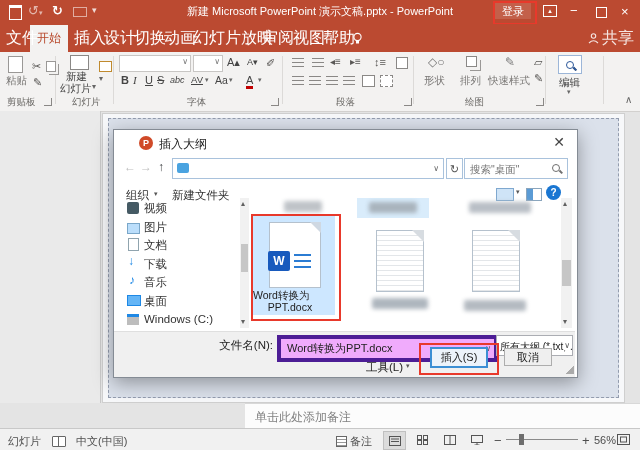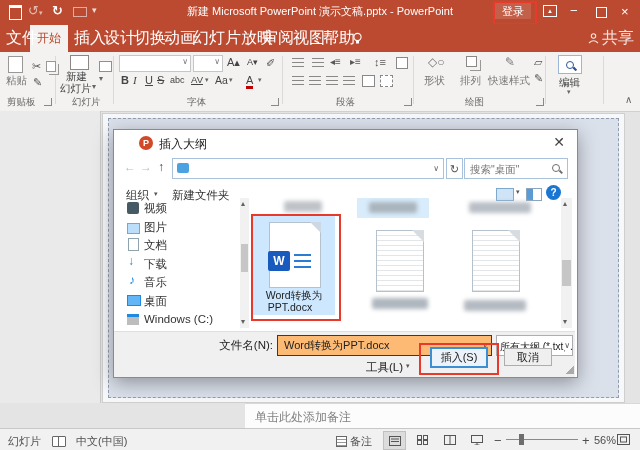--- a/index.html
+++ b/index.html
@@ -132,21 +132,21 @@
     <span class="combo" style="left:193px;top:3px;width:28px;">
         <span class="ar">∨</span>
       </span>
     <span class="ric" style="left:227px;top:4px;font-size:11px;color:#444;">A▴</span>
     <span class="ric" style="left:247px;top:5px;font-size:9px;color:#444;">A▾</span>
     <span class="ric" style="left:266px;top:5px;">✐</span>
     <span class="ric" style="left:121px;top:22px;font-weight:bold;color:#444;">B</span>
     <span class="ric" style="left:133px;top:22px;font-style:italic;font-family:'Liberation Serif',serif;color:#444;">I</span>
     <span class="ric" style="left:145px;top:22px;text-decoration:underline;color:#444;">U</span>
     <span class="ric" style="left:157px;top:22px;text-decoration:line-through;color:#444;">S</span>
-    <span class="ric" style="left:170px;top:23px;font-size:9px;color:#444;">abc</span>
+    <span class="ric" style="left:170px;top:23px;font-size:9px;color:#444;font-style:italic;">abc</span>
     <span class="ric" style="left:191px;top:22px;font-size:9.5px;text-decoration:underline;color:#444;">AV</span>
     <span class="ric" style="left:205px;top:24px;font-size:7px;color:#666;">▾</span>
     <span class="ric" style="left:215px;top:22px;font-size:10.5px;color:#444;">Aa</span>
     <span class="ric" style="left:229px;top:24px;font-size:7px;color:#666;">▾</span>
     <span class="ric" style="left:246px;top:22px;font-size:11px;color:#444;border-bottom:3px solid #C00000;">A</span>
     <span class="ric" style="left:258px;top:24px;font-size:7px;color:#666;">▾</span>
     <span class="glabel" style="left:187px;">字体</span>
     <span class="launcher" style="left:271px;"></span>
 
     <span class="pi" style="left:292px;top:6px;"></span>
@@ -244,42 +244,42 @@
 
     <div class="redbox" style="left:137px;top:84px;width:86px;height:103px;"></div>
     <div class="abs" style="left:139px;top:86px;width:82px;height:99px;background:#CDE7FF;">
       <div class="page" style="left:16px;top:6px;width:50px;height:64px;">
         <span class="fold" style="border-width:0 11px 11px 0;border-color:transparent #CFD8E2 transparent transparent;"></span>
         <span class="abs" style="left:-2px;top:28px;width:22px;height:20px;background:#185ABD;border-radius:2px;color:#fff;font-weight:bold;font-size:12px;text-align:center;line-height:20px;">W</span>
         <span class="abs" style="left:24px;top:31px;width:17px;height:2px;background:#2B7CD3;"></span>
         <span class="abs" style="left:24px;top:37px;width:17px;height:2px;background:#2B7CD3;"></span>
         <span class="abs" style="left:24px;top:43px;width:17px;height:2px;background:#2B7CD3;"></span>
       </div>
-      <div class="t" style="left:0;top:73px;width:82px;text-align:center;font-size:10.5px;color:#222;">Word转换为</div>
+      <div class="t" style="left:0;top:73px;width:82px;text-align:left;font-size:10.5px;color:#222;">Word转换为</div>
       <div class="t" style="left:0;top:85px;width:74px;text-align:center;font-size:10.5px;color:#222;">PPT.docx</div>
     </div>
 
     <div class="page" style="left:262px;top:100px;width:46px;height:60px;background:repeating-linear-gradient(#fff 0 4px,#E3E6E9 4px 5px);">
       <span class="fold" style="border-width:0 12px 12px 0;border-color:transparent #D7DCE1 transparent transparent;"></span>
     </div>
     <div class="blur" style="left:258px;top:168px;width:56px;height:11px;background:#AEB6BE;"></div>
     <div class="page" style="left:358px;top:100px;width:46px;height:60px;background:repeating-linear-gradient(#fff 0 4px,#E3E6E9 4px 5px);">
       <span class="fold" style="border-width:0 12px 12px 0;border-color:transparent #D7DCE1 transparent transparent;"></span>
     </div>
     <div class="blur" style="left:350px;top:170px;width:62px;height:11px;background:#B4BAC1;"></div>
 
     <div class="scroll" style="left:447px;top:68px;width:11px;height:130px;">
       <span class="sarrow" style="left:2px;top:2px;">▴</span>
       <span class="sthumb" style="left:1px;top:62px;width:9px;height:26px;"></span>
       <span class="sarrow" style="left:2px;bottom:2px;">▾</span>
     </div>
 
     <div class="abs" style="left:0;top:201px;width:461px;height:45px;background:#F0F0F0;border-top:1px solid #DFDFDF;"></div>
     <span class="t" style="left:93px;top:208px;width:66px;text-align:right;font-size:11.5px;color:#222;">文件名(N):</span>
-    <div class="abs" style="left:163px;top:205px;width:213px;height:19px;background:#fdba74;border:1px solid #4c1d95;">
+    <div class="abs" style="left:163px;top:205px;width:213px;height:19px;background:#f0abfc;border:4px solid #4c1d95;">
       <input style="position: absolute; left: 4px; top: 1px; width: 190px; height: 15px; border: none; outline: none; font-size: 11px; color: rgb(34, 34, 34); font-family: inherit; background: transparent;" value="Word转换为PPT.docx">
       <span class="t" style="right:3px;top:5px;font-size:8px;color:#555;">∨</span>
     </div>
     <div class="abs" style="left:382px;top:205px;width:75px;height:19px;background:#fff;border:1px solid #ABADB3;overflow:hidden;">
       <span class="t" style="left:3px;top:4px;font-size:10px;color:#222;">所有大纲 (*.txt;*.rtf;*.docx;*.dc</span>
       <span class="t" style="right:2px;top:5px;font-size:8px;color:#555;background:#fff;">∨</span>
     </div>
     <span class="t" style="left:252px;top:230px;font-size:11.5px;color:#222;">工具(L)</span>
     <span class="t" style="left:292px;top:232px;font-size:7px;color:#555;">▾</span>
     <div class="redbox" style="left:305px;top:213px;width:76px;height:28px;"></div>

